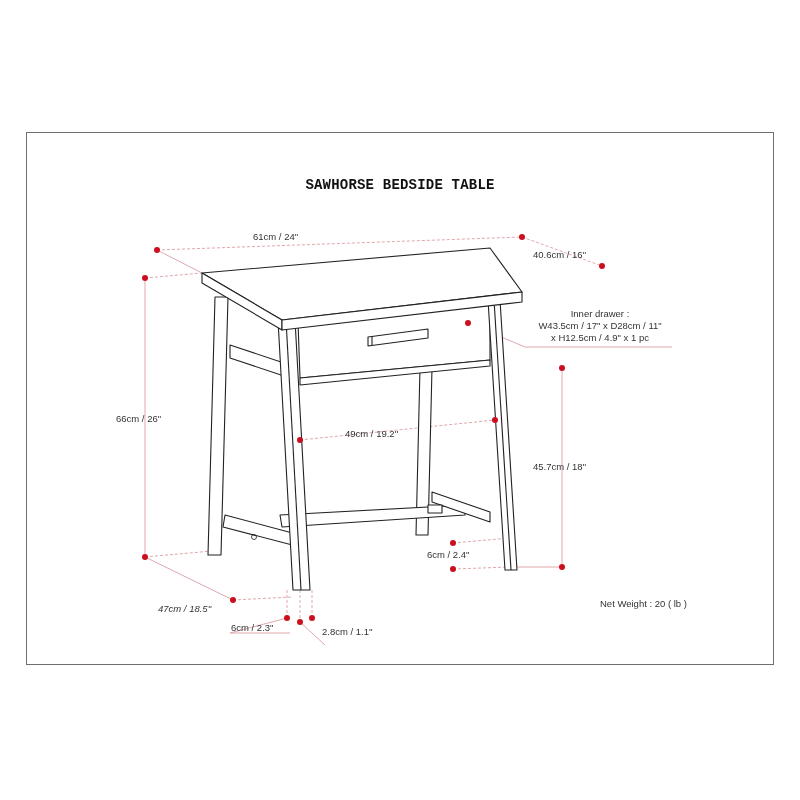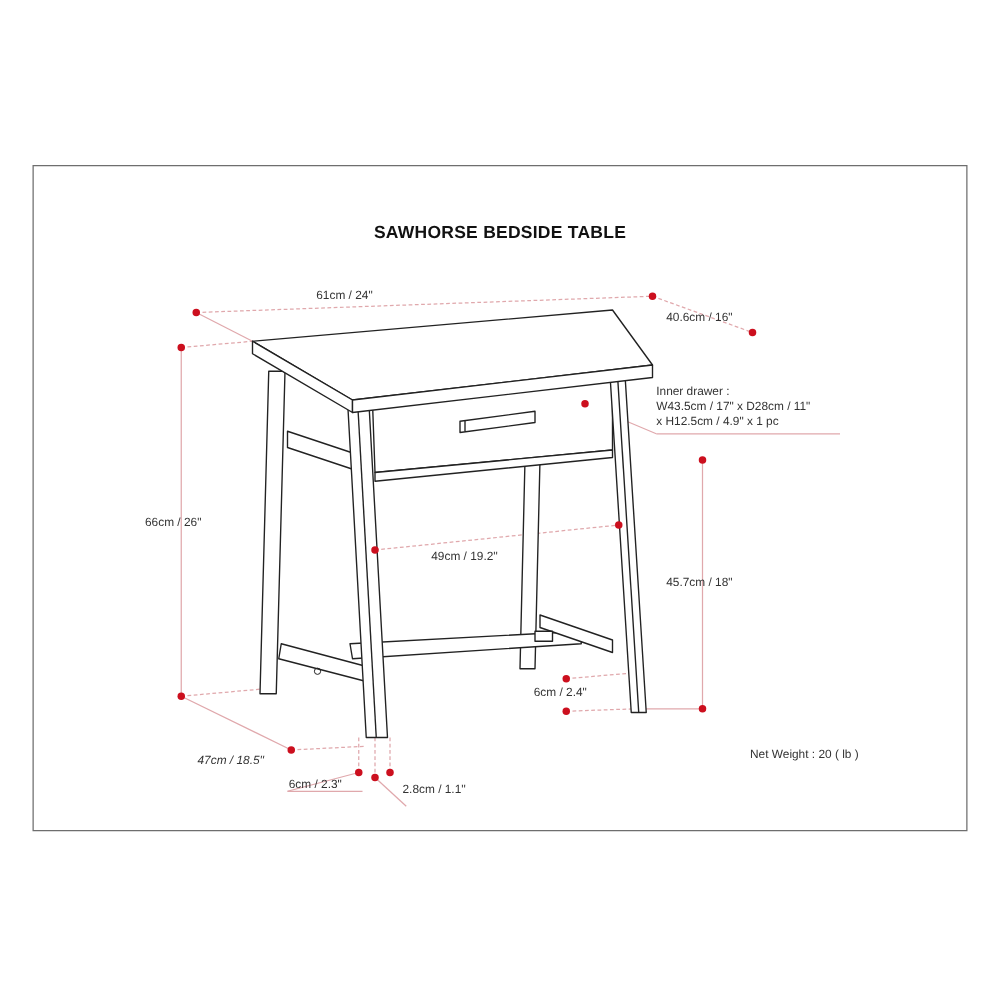--- a/index.html
+++ b/index.html
@@ -1,25 +1,25 @@
 <!DOCTYPE html>
 <html><head>
   <meta charset="utf-8">
   <style>
     html, body { margin: 0; padding: 0; background: #ffffff; }
     body { width: 800px; height: 800px; position: relative; overflow: hidden;
            font-family: "DejaVu Sans", "Liberation Sans", sans-serif; }
     .frame { position: absolute; left: 26px; top: 132px; width: 748px; height: 533px;
              border: 1.5px solid #6e6e6e; box-sizing: border-box; }
     .title { position: absolute; left: 0; width: 800px; top: 177px; text-align: center;
-             font-family: Liberation Sans, sans-serif; font-weight: bold; font-size: 14px;
+             font-family: Liberation Mono, monospace; font-weight: bold; font-size: 14px;
              color: #111; letter-spacing: 0.2px; }
     .lbl { position: absolute; font-family: "Liberation Sans", sans-serif; font-size: 9.5px;
            color: #333; white-space: nowrap; line-height: 12px; }
-    .lbl.center { text-align: left; }
+    .lbl.center { text-align: center; }
     svg.drawing { position: absolute; left: 0; top: 0; }
   </style>
 </head>
 <body>
 
 <div class="frame"></div>
 
 <div class="title">SAWHORSE BEDSIDE TABLE</div>
 
 <svg class="drawing" width="800" height="800" viewBox="0 0 800 800">
@@ -101,21 +101,21 @@
     <circle cx="453" cy="569" r="3"></circle>
     <circle cx="287" cy="618" r="3"></circle>
     <circle cx="300" cy="622" r="3"></circle>
     <circle cx="312" cy="618" r="3"></circle>
   </g>
 </svg>
 
 <div class="lbl" style="left:253px; top:231px;">61cm / 24"</div>
 <div class="lbl" style="left:533px; top:249px;">40.6cm / 16"</div>
 <div class="lbl" style="left:116px; top:413px;">66cm / 26"</div>
-<div class="lbl" style="left:345px; top:440px;">49cm / 19.2''</div>
+<div class="lbl" style="left:345px; top:428px;">49cm / 19.2''</div>
 <div class="lbl" style="left:533px; top:461px;">45.7cm / 18"</div>
 <div class="lbl" style="left:158px; top:603px;font-style:italic;">47cm / 18.5''</div>
 <div class="lbl" style="left:427px; top:549px;">6cm / 2.4"</div>
 <div class="lbl" style="left:231px; top:622px;">6cm / 2.3"</div>
 <div class="lbl" style="left:322px; top:626px;">2.8cm / 1.1''</div>
 
 <div class="lbl center" style="left:525px; top:308px; width:150px;">
   <div>Inner drawer :</div>
   <div>W43.5cm / 17" x D28cm / 11"</div>
   <div>x H12.5cm / 4.9" x 1 pc</div>

